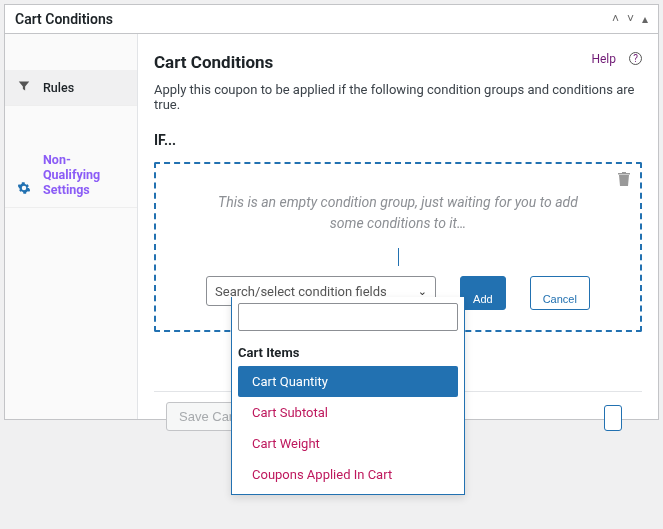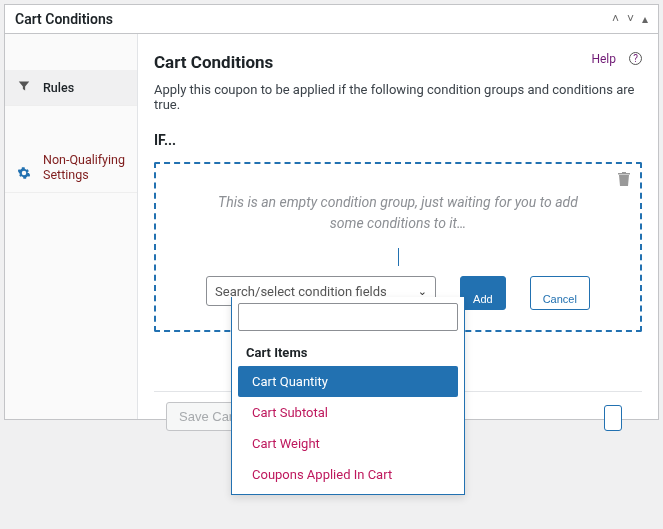--- a/index.html
+++ b/index.html
@@ -59,21 +59,21 @@
     gap: 13px;
     cursor: pointer;
     border-bottom: 1px solid #eee;
     margin-top: 36px;
   }
   .sidebar-item.active {
     background: #f0f0f1;
     font-weight: 500;
     color: #1d2327;
   }
-  .sidebar-item.link { color: #7f1d1d; }
+  .sidebar-item.link { color: #8b5cf6; font-weight: bold; }
   .sidebar-icon { width: 13px; text-align: center; flex-shrink: 0; color: #555; }
   .sidebar-item.link .sidebar-icon { color: #2271b1; }
   .main {
     flex: 1;
     padding: 18px 16px 10px 16px;
     position: relative;
     display: flex;
     flex-direction: column;
   }
   .main-header {
@@ -210,21 +210,21 @@
     font-size: 13px;
   }
   .dropdown-list {
     max-height: 158px;
     overflow-y: auto;
     padding-bottom: 4px;
   }
   .dropdown-group-label {
     font-weight: 700;
     font-size: 13px;
-    padding: 8px 14px 6px 14px;
+    padding: 8px 14px 6px 6px;
     color: #1d2327;
   }
   .dropdown-option {
     padding: 8px 14px;
     font-size: 13px;
     color: #be185d;
     cursor: pointer;
     margin: 0 6px;
   }
   .dropdown-option.highlight {

